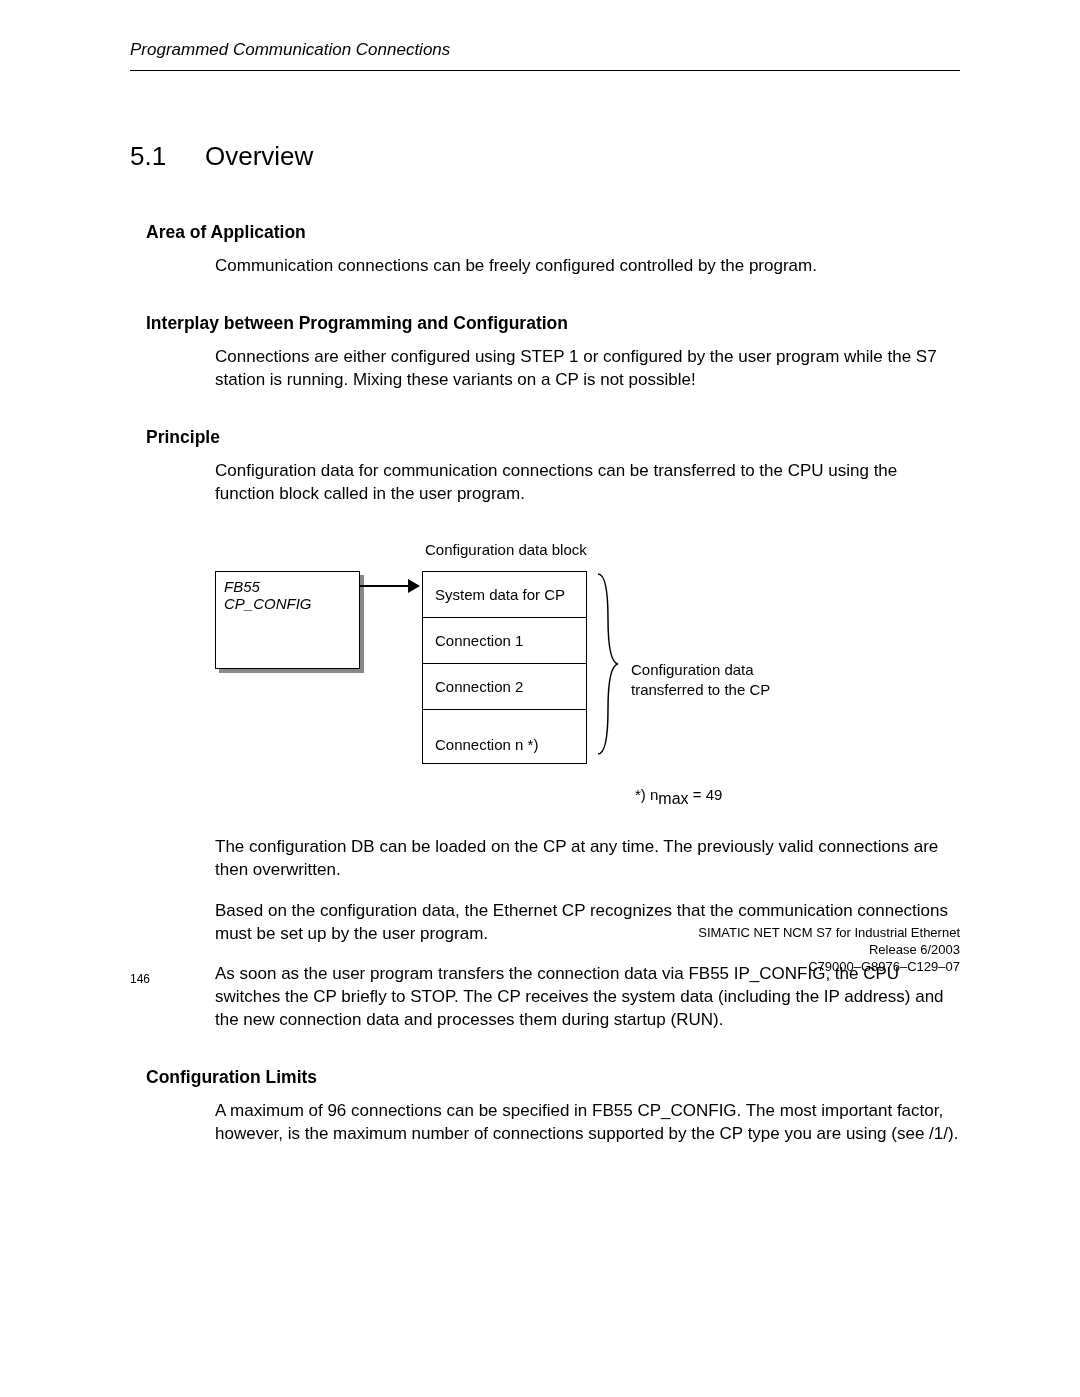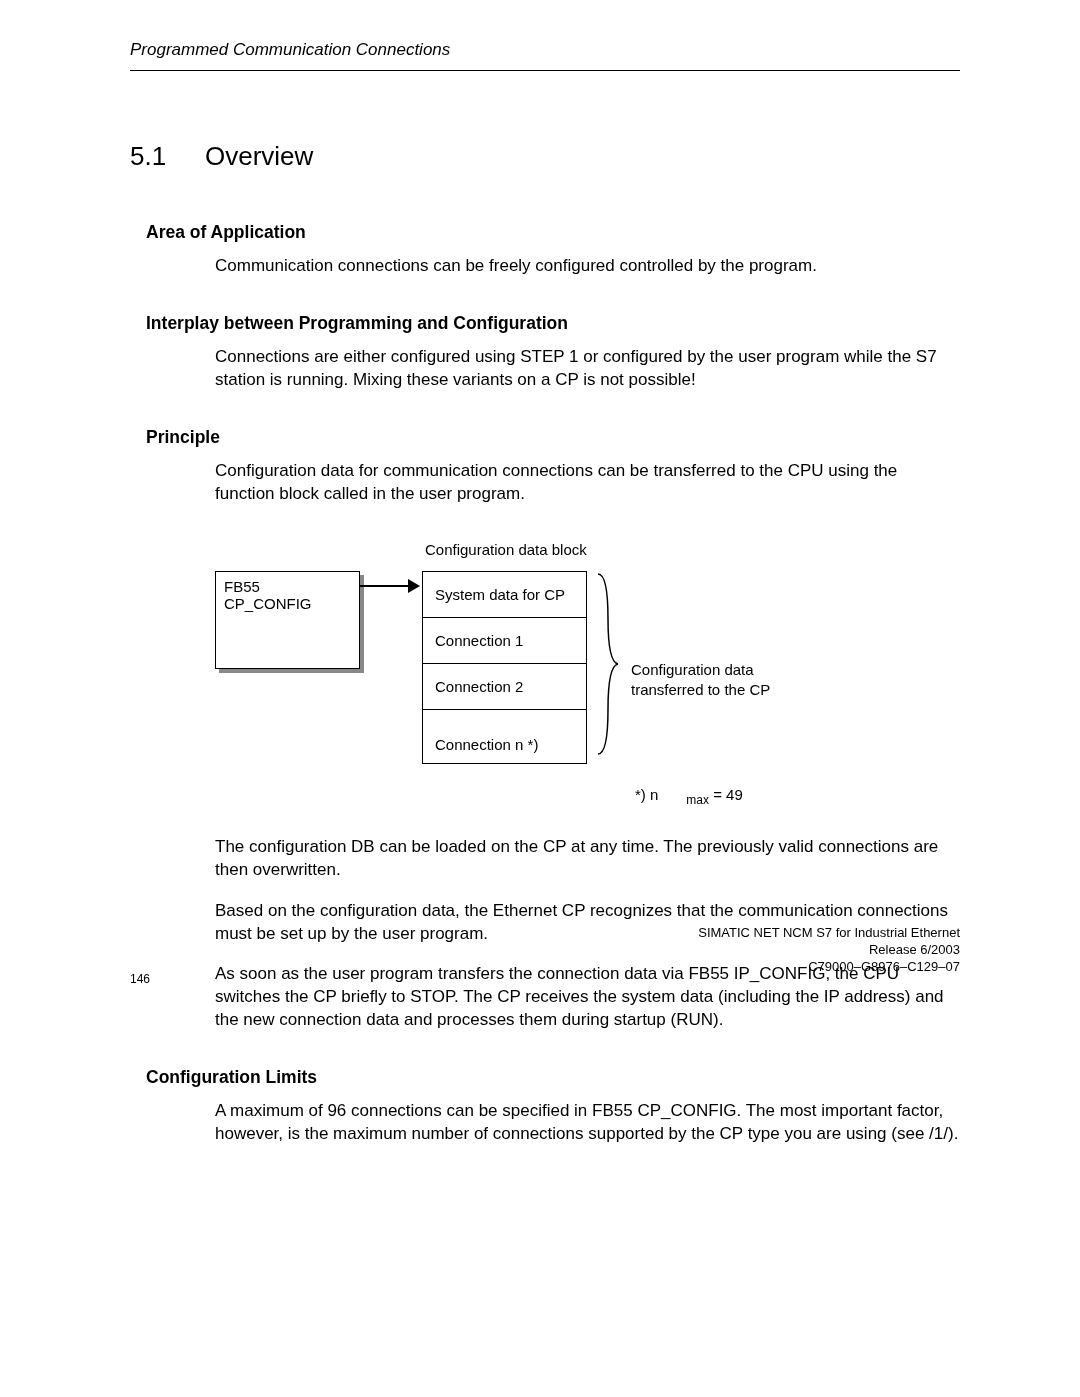--- a/index.html
+++ b/index.html
@@ -6,32 +6,32 @@
   html, body { width: 1080px; height: 1397px; background: #fff; font-family: Arial, Helvetica, sans-serif; color: #000; }
   .page { width: 1080px; height: 1027px; position: relative; padding: 40px 120px 40px 130px; }
   .running-header { font-style: italic; font-size: 17px; padding-bottom: 10px; border-bottom: 1.5px solid #000; margin-bottom: 70px; }
   .section-title { font-weight: normal; font-size: 26px; margin-bottom: 50px; }
   .section-number { display: inline-block; width: 75px; }
   .sub-heading { font-weight: bold; font-size: 17.5px; margin-bottom: 12px; margin-left: 16px; }
   .body-text { font-size: 17px; line-height: 1.35; margin-left: 85px; margin-bottom: 35px; }
   .body-text.tight { margin-bottom: 18px; }
   .diagram { position: relative; margin-left: 85px; height: 280px; margin-bottom: 15px; }
   .fb-box-shadow { position: absolute; left: 4px; top: 34px; width: 145px; height: 98px; background: #888; }
-  .fb-box { position: absolute; left: 0; top: 30px; width: 145px; height: 98px; background: #fff; border: 1.5px solid #000; padding: 6px 8px; font-size: 15px; }
+  .fb-box { position: absolute; left: 0; top: 30px; width: 145px; height: 98px; background: #fff; border: 1.5px solid #000; padding: 6px 8px; font-size: 15px; font-style: italic; }
   .arrow-line { position: absolute; left: 145px; top: 44px; width: 50px; height: 2px; background: #000; }
   .arrow-head { position: absolute; left: 193px; top: 38px; width: 0; height: 0; border-left: 12px solid #000; border-top: 7px solid transparent; border-bottom: 7px solid transparent; }
   .cdb-label { position: absolute; left: 210px; top: 0px; font-size: 15px; }
   .cdb-box { position: absolute; left: 207px; top: 30px; width: 165px; border: 1.5px solid #000; font-size: 15px; }
   .cdb-row { padding: 14px 12px; }
   .cdb-row.bordered { border-bottom: 1.5px solid #000; }
   .cdb-row.tall { padding: 26px 12px 10px 12px; }
   .brace-svg { position: absolute; left: 378px; top: 28px; }
   .brace-text { position: absolute; left: 416px; top: 119px; font-size: 15px; line-height: 1.35; }
   .nmax-note { position: absolute; left: 420px; top: 245px; font-size: 15px; }
-  .nmax-note sub { font-size: 12px; margin-left: 28px; }
+  .nmax-note sub { font-size: 16px; }
   .footer { position: absolute; bottom: 40px; left: 130px; right: 120px; }
   .footer-page { font-size: 12px; }
   .footer-right { position: absolute; right: 0; bottom: 11px; text-align: right; font-size: 13px; line-height: 1.3; }
 </style>
 </head>
 <body>
 
 <div class="page">
 
   <div class="running-header">Programmed Communication Connections</div>

